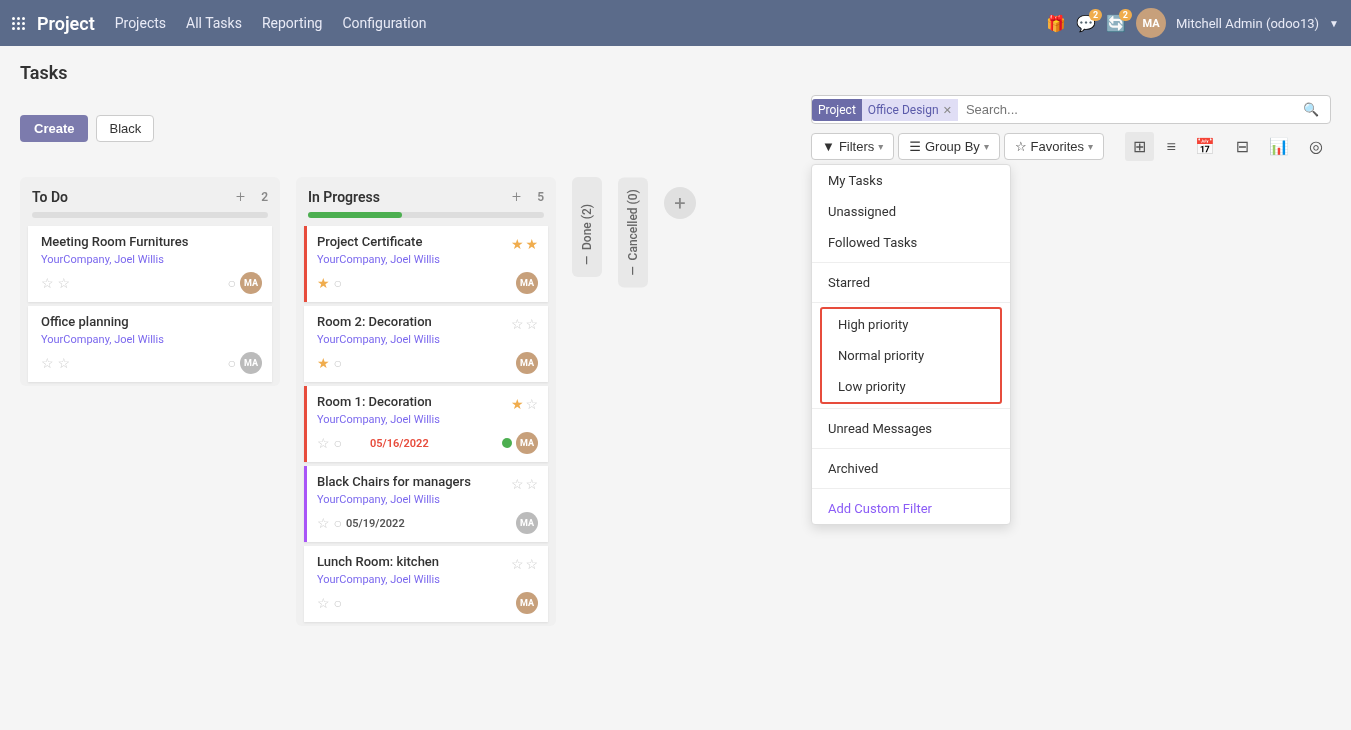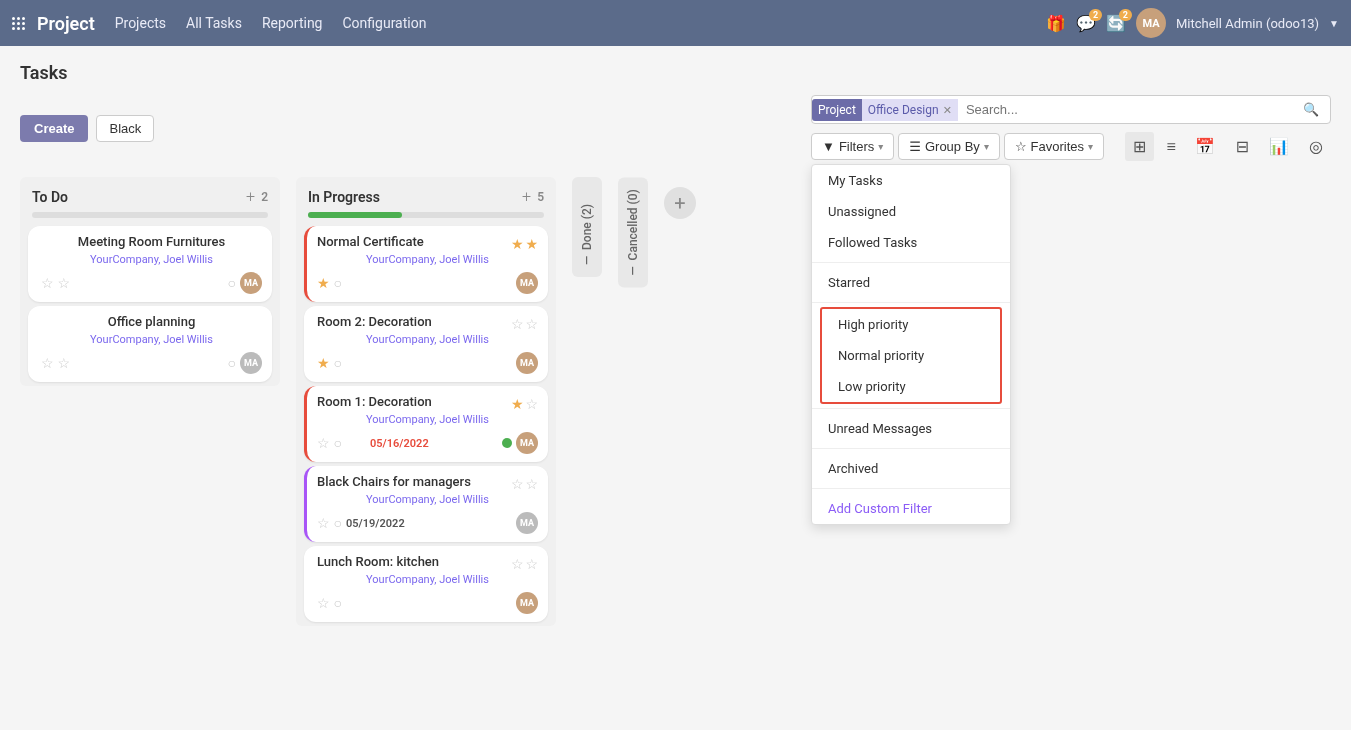--- a/index.html
+++ b/index.html
@@ -202,21 +202,21 @@
     .column {
       background: #f0f0f0;
       border-radius: 6px;
       min-width: 260px;
       max-width: 260px;
     }
     .column-header {
       display: flex;
       align-items: center;
       padding: 10px 12px 6px;
-      gap: 6px;
+      gap: 16px;
     }
     .column-title {
       font-weight: 600;
       font-size: 14px;
       flex: 1;
     }
     .column-add {
       cursor: pointer;
       color: #888;
       font-size: 16px;
@@ -234,26 +234,25 @@
       border-radius: 3px;
     }
     .progress-bar-fill {
       height: 100%;
       border-radius: 3px;
       background: #4CAF50;
     }
 
     .task-card {
       background: #fff;
-      border-radius: 12px;
+      border-radius: 0;
       margin: 4px 8px;
       padding: 8px 10px;
       box-shadow: 0 1px 2px rgba(0,0,0,0.08);
       border-left: 3px solid transparent;
-      text-align: center;
     }
     .task-card.selected { border-left-color: #e74c3c; }
     .task-card-title {
       font-weight: 500;
       font-size: 13px;
       margin-bottom: 4px;
       color: #333;
     }
     .task-card-company {
       font-size: 11px;
@@ -491,21 +490,21 @@
         <span class="column-title">In Progress</span>
         <span class="column-add">+</span>
         <span class="column-count">5</span>
       </div>
       <div class="progress-bar-wrap">
         <div class="progress-bar-fill" style="width:40%;background:#4CAF50;"></div>
       </div>
 
       <div class="task-card selected">
         <div style="display:flex;align-items:center;justify-content:space-between;">
-          <div class="task-card-title">Normal Certificate</div>
+          <div class="task-card-title">Project Certificate</div>
           <div class="priority-stars">
             <span class="star-icon star-filled">★</span>
             <span class="star-icon star-filled">★</span>
           </div>
         </div>
         <div class="task-card-company">YourCompany, Joel Willis</div>
         <div class="task-card-footer">
           <span class="star-icon star-filled">★</span>
           <span class="circle-btn">○</span>
           <span class="spacer"></span>

